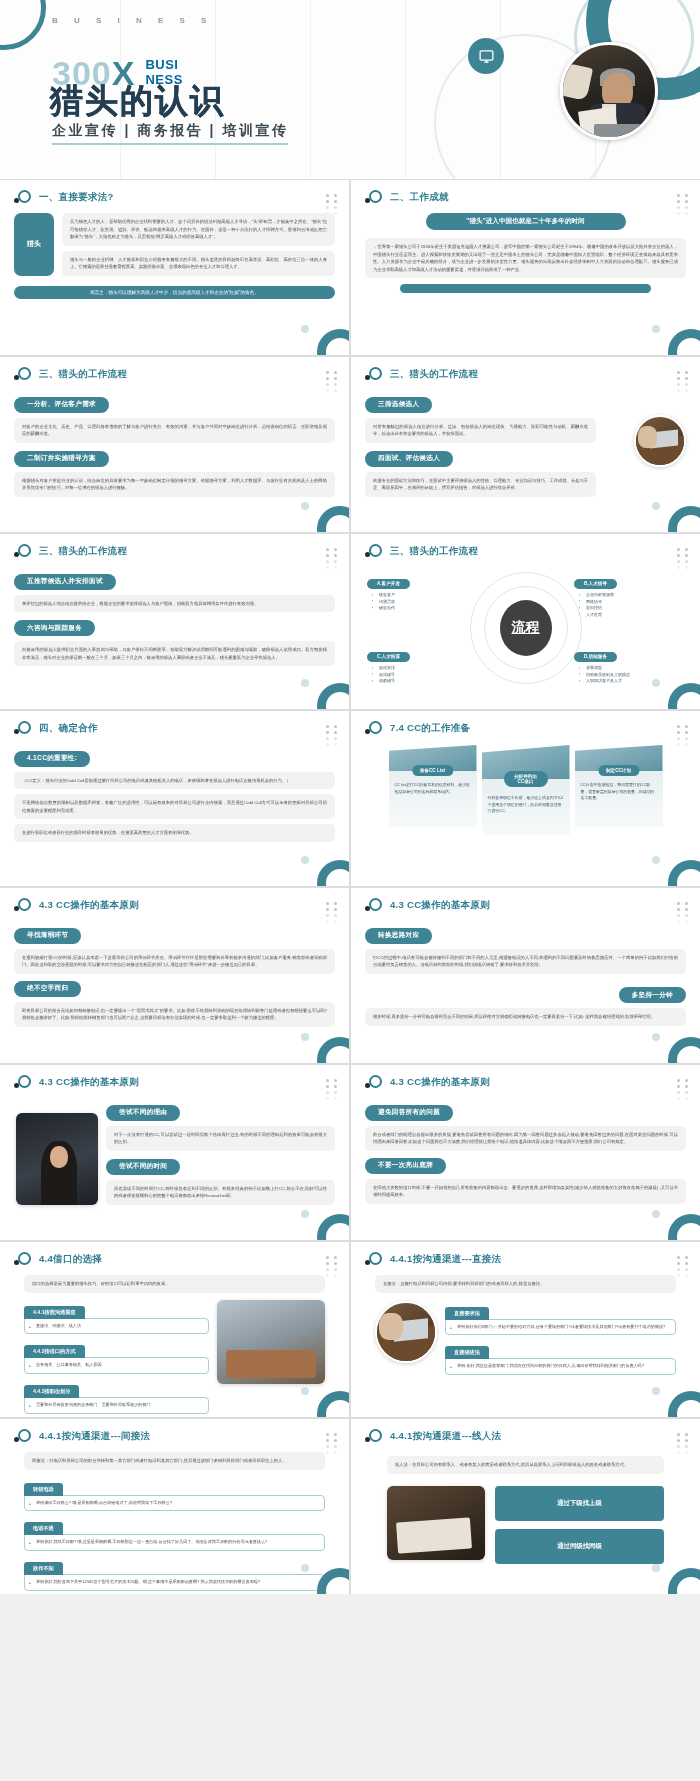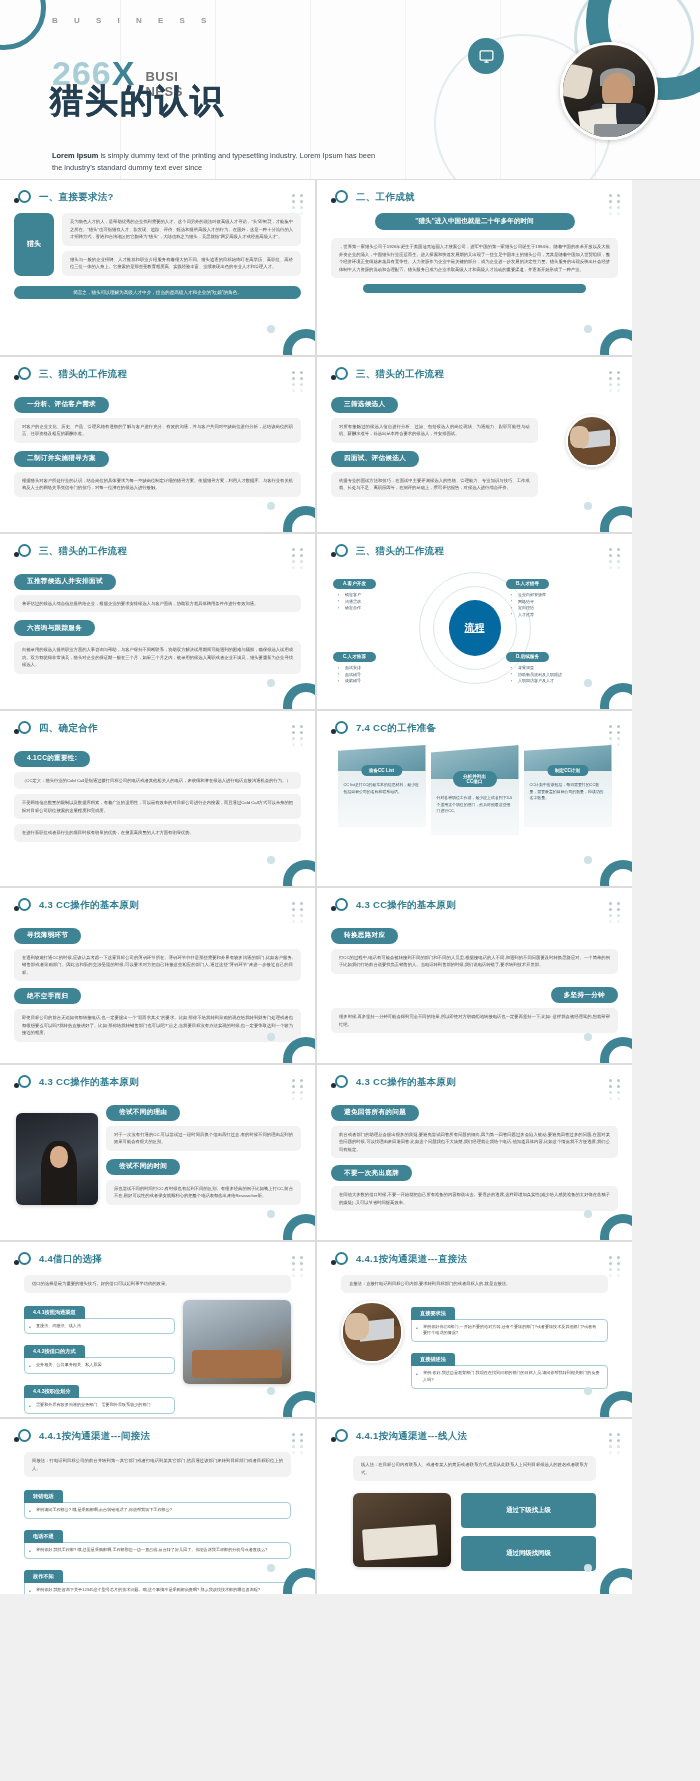--- a/index.html
+++ b/index.html
@@ -1,21 +1,21 @@
 <!DOCTYPE html>
 <html lang="zh"><head>
 <meta charset="utf-8">
 <style>
   * { box-sizing: border-box; margin: 0; padding: 0; }
   html, body {
     width: 700px;
     background: #f0f0f0;
     font-family: "Liberation Sans", "DejaVu Sans", sans-serif;
   }
-  .deck { width: 632px; background: #e9e9e9; }
+  .deck { width: 700px; background: #e9e9e9; }
 
   
   .cover {
     position: relative; width: 700px; height: 180px;
     background: #fdfdfd; overflow: hidden;
     border-bottom: 1px solid #dcdcdc;
   }
   .cover .vline { position: absolute; top: 0; bottom: 0; width: 1px; background: #f1f1f1; }
   .cover-ring-tl {
     position: absolute; left: -38px; top: -34px; width: 84px; height: 84px;
@@ -80,22 +80,22 @@
     position: absolute; left: 52px; top: 16px;
     font-size: 8px; letter-spacing: 7px; color: #9a9a9a; font-weight: 600;
   }
   .year-row { position: absolute; left: 52px; top: 56px; display: flex; align-items: flex-start; }
   .year-202x {
     font-size: 34px; font-weight: 700; letter-spacing: 1px; line-height: 1;
     color: #a9cdd6;
   }
   .year-202x .x { color: #3f8494; }
   .busi-ness {
-    margin-left: 10px; margin-top: 14px; font-size: 13px; font-weight: 700;
-    line-height: 1.15; color: #737373; letter-spacing: .5px;
+    margin-left: 10px; margin-top: 2px; font-size: 13px; font-weight: 700;
+    line-height: 1.15; color: #0369a1; letter-spacing: .5px;
   }
   .main-title {
     position: absolute; left: 50px; top: 84px;
     font-size: 33px; font-weight: 900; letter-spacing: 2px;
     color: #243f52; line-height: 1;
     font-family: "DejaVu Sans", sans-serif;
     -webkit-text-stroke: .4px #243f52;
   }
   .sub-title {
     position: absolute; left: 52px; top: 122px;
@@ -239,22 +239,22 @@
   
   .proc { position: relative; height: 130px; margin-top: 4px; }
   .proc .ring-a, .proc .ring-b {
     position: absolute; left: 50%; top: 50%; transform: translate(-50%,-50%);
     border-radius: 50%; border: 1px solid #dbe6ea;
   }
   .proc .ring-a { width: 112px; height: 112px; }
   .proc .ring-b { width: 84px; height: 84px; }
   .proc .hub {
     position: absolute; left: 50%; top: 50%; transform: translate(-50%,-50%);
-    width: 52px; height: 56px; border-radius: 50%; background: #0369a1;
-    color: #fff; font-size: 10px; font-weight: 700;
+    width: 52px; height: 56px; border-radius: 50%; background: #404040;
+    color: #fff; font-size: 14px; font-weight: 700;
     display: flex; align-items: center; justify-content: center; text-decoration: underline;
   }
   .proc-node { position: absolute; width: 110px; }
   .proc-node.tl { left: 2px; top: 8px; }
   .proc-node.tr { right: 2px; top: 8px; }
   .proc-node.bl { left: 2px; bottom: 8px; }
   .proc-node.br { right: 2px; bottom: 8px; }
   .node-pill {
     display: inline-block; background: #3f8494; color: #fff;
     font-size: 4.6px; font-weight: 700; padding: 2.5px 10px; border-radius: 8px;
@@ -321,29 +321,29 @@
       <div class="ph-suit"></div>
       <div class="ph-shirt"></div>
       <div class="ph-tie"></div>
       <div class="ph-paper"></div>
       <div class="ph-laptop"></div>
     </div>
 
     <div class="business-kicker">B U S I N E S S</div>
 
     <div class="year-row">
-      <div class="year-202x"><span>266</span><span class="x">X</span></div>
+      <div class="year-202x"><span>300</span><span class="x">X</span></div>
       <div class="busi-ness">
         <div>BUSI</div>
         <div>NESS</div>
       </div>
     </div>
 
     <div class="main-title">猎头的认识</div>
-    <div class="lorem"><b>Lorem Ipsum</b><span> is simply dummy text of the printing and typesetting industry. Lorem Ipsum has been the industry's standard dummy text ever since</span></div>
+    <div class="sub-title">企业宣传 | 商务报告 | 培训宣传</div>
   </div>
 
   <div class="grid">
 
     <div class="slide">
       <div class="s-head">
         <span class="s-mark">
             <i class="ring"></i>
             <i class="dot"></i>
           </span>

